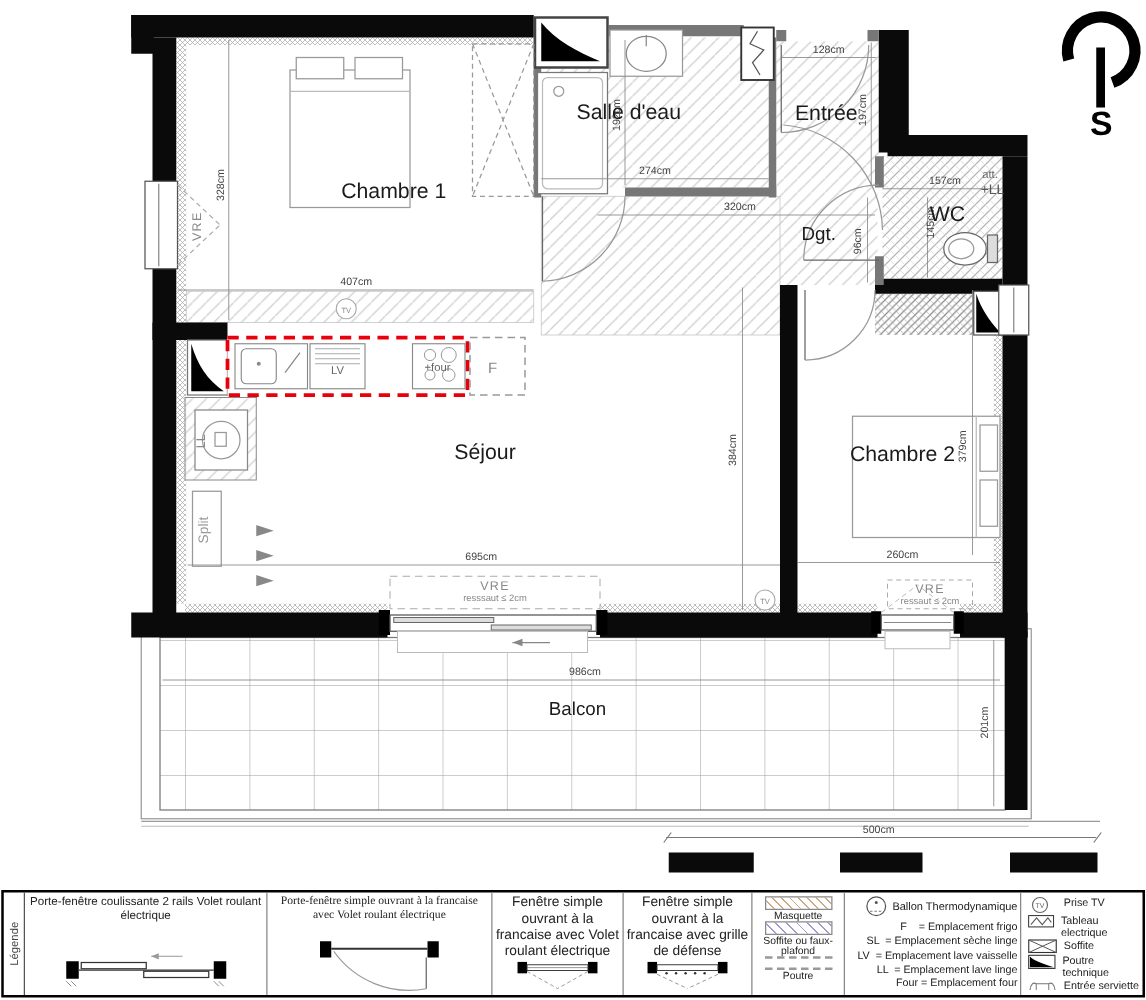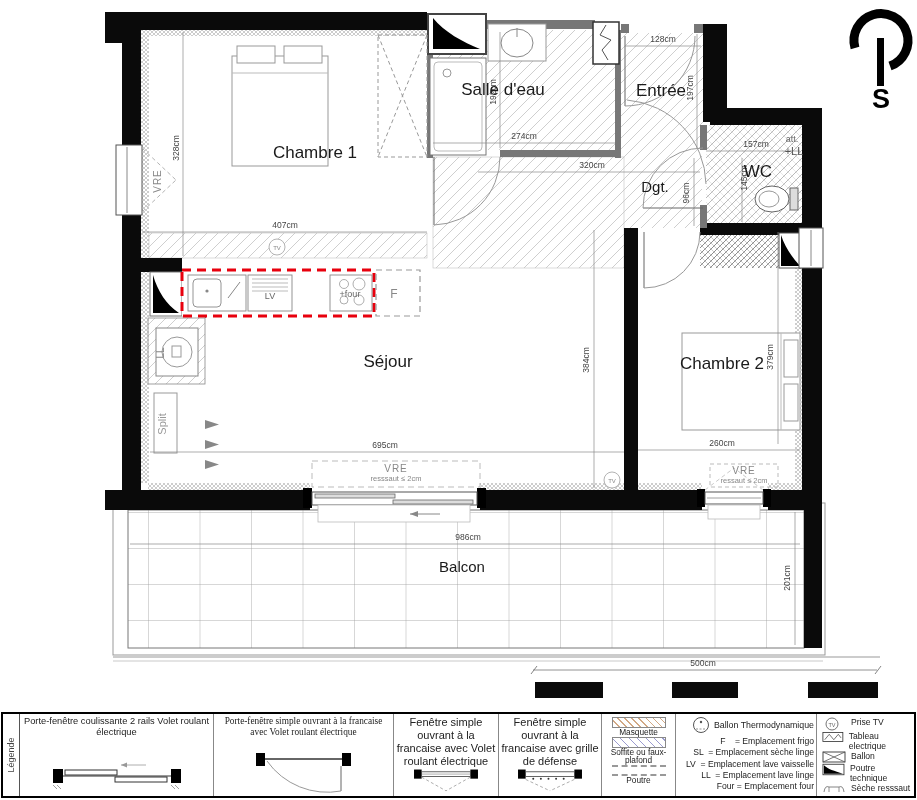--- a/index.html
+++ b/index.html
@@ -423,31 +423,31 @@
         <rect x="1" y="1" width="22" height="10" fill="#fff" stroke="#333" stroke-width="0.9"></rect>
         <polyline points="3,9 8,3 13,9 18,3 21,7" fill="none" stroke="#555" stroke-width="0.9"></polyline>
       </svg>
       <span>Tableau electrique</span>
     </div>
     <div class="symrow">
       <svg width="24" height="12" viewBox="0 0 24 12">
         <rect x="1" y="1" width="22" height="10" fill="#fff" stroke="#333" stroke-width="0.9"></rect>
         <path d="M1,1 L23,11 M23,1 L1,11" stroke="#555" stroke-width="0.8"></path>
       </svg>
-      <span>Ballon</span>
+      <span>Soffite</span>
     </div>
     <div class="symrow">
       <svg width="24" height="13" viewBox="0 0 24 13">
         <rect x="1" y="1" width="22" height="11" fill="#fff" stroke="#333" stroke-width="0.9"></rect>
         <path d="M2,2 L2,11 L22,11 C13,8 6,6 2,2 Z" fill="#000"></path>
       </svg>
       <span>Poutre technique</span>
     </div>
     <div class="symrow">
       <svg width="24" height="11" viewBox="0 0 24 11">
         <path d="M2,9 Q3,2 7,4 H17 Q21,2 22,9" fill="none" stroke="#777" stroke-width="0.9"></path>
         <path d="M7,4 V9 M17,4 V9" stroke="#777" stroke-width="0.8"></path>
       </svg>
-      <span>Sèche resssaut</span>
+      <span>Entrée serviette</span>
     </div>
   </div>
 </div>
 </div>
 
 </body></html>

